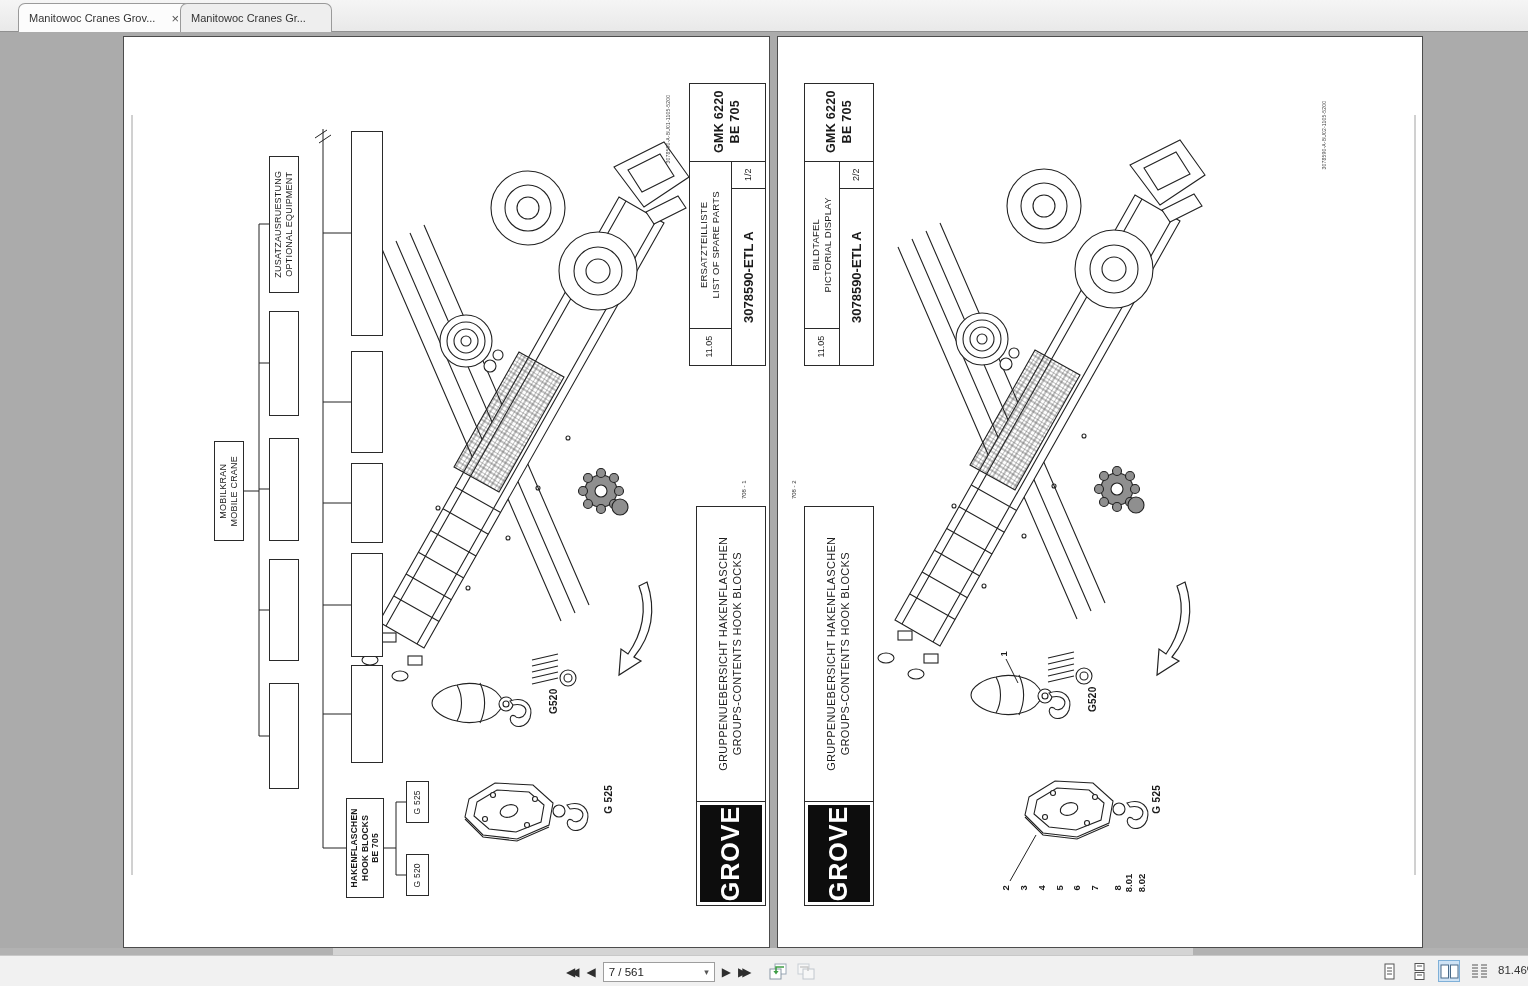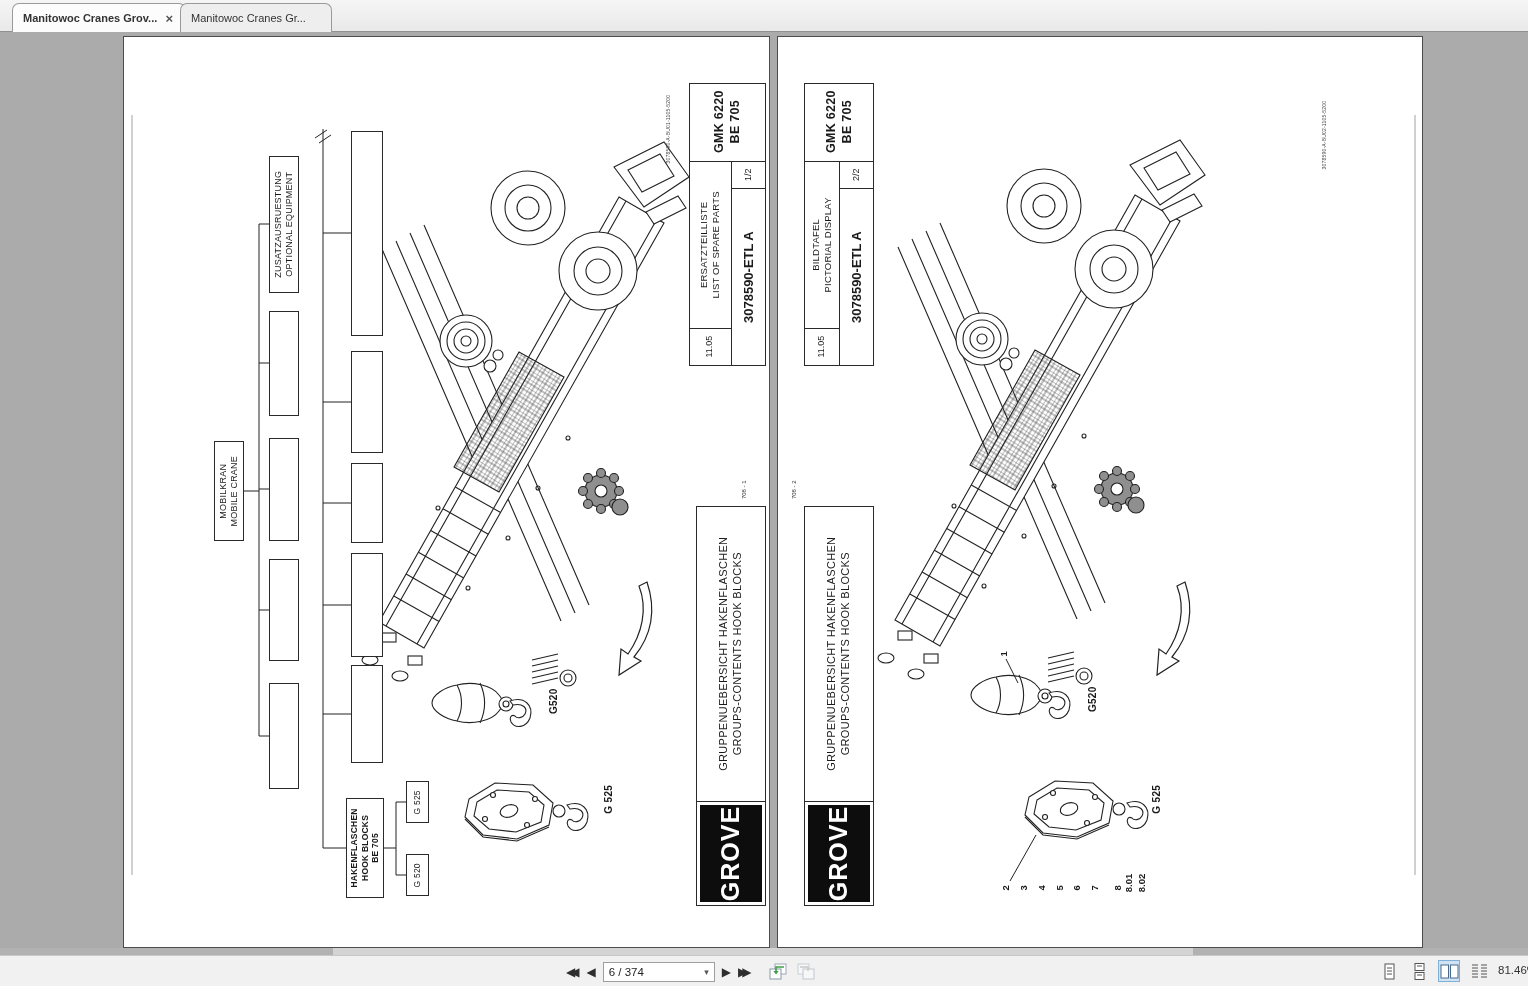--- a/index.html
+++ b/index.html
@@ -5,21 +5,21 @@
   * { margin:0; padding:0; box-sizing:border-box; }
   html,body { width:1528px; height:986px; overflow:hidden;
     font-family:"Liberation Sans", sans-serif; background:#ababab; }
 
   
   .tabbar { position:absolute; left:0; top:0; width:1528px; height:32px;
     background:linear-gradient(#f5f5f5,#e9e9e9); border-bottom:1px solid #909090; }
   .tab { position:absolute; top:3px; height:29px; border:1px solid #9a9a9a; border-bottom:none;
     border-radius:7px 7px 0 0; display:flex; align-items:center; padding:0 10px;
     font-size:11px; color:#333; }
-  .tab.active { left:12px; width:174px; background:#fcfcfc;font-weight:bold; }
+  .tab.active { left:18px; width:174px; background:#fcfcfc; }
   .tab.inactive { left:180px; width:152px; background:#eeeeee; }
   .tab .close { margin-left:auto; color:#555; font-size:13px; line-height:1; padding:0 2px; cursor:default; }
 
   
   .docarea { position:absolute; left:0; top:32px; width:1528px; height:923px; background:#ababab; }
   .page { position:absolute; top:4px; width:647px; height:912px; background:#fff;
     border:1px solid #4c4c4c; }
   .page.left  { left:123px; }
   .page.right { left:777px; width:646px; }
   .page svg.art { position:absolute; left:0; top:0; }
@@ -359,21 +359,21 @@
 <div class="statusbar">
   <div class="navgroup">
     <div class="navbtn dbl">
       <span>◀</span>
         <span>◀</span>
     </div>
     <div class="navbtn">
       <span>◀</span>
     </div>
     <div class="pagebox">
-      <span>6 / 374</span>
+      <span>7 / 561</span>
       <span class="caret">▾</span>
     </div>
     <div class="navbtn">
       <span>▶</span>
     </div>
     <div class="navbtn dbl">
       <span>▶</span>
         <span>▶</span>
     </div>
     <div class="viewhist">

